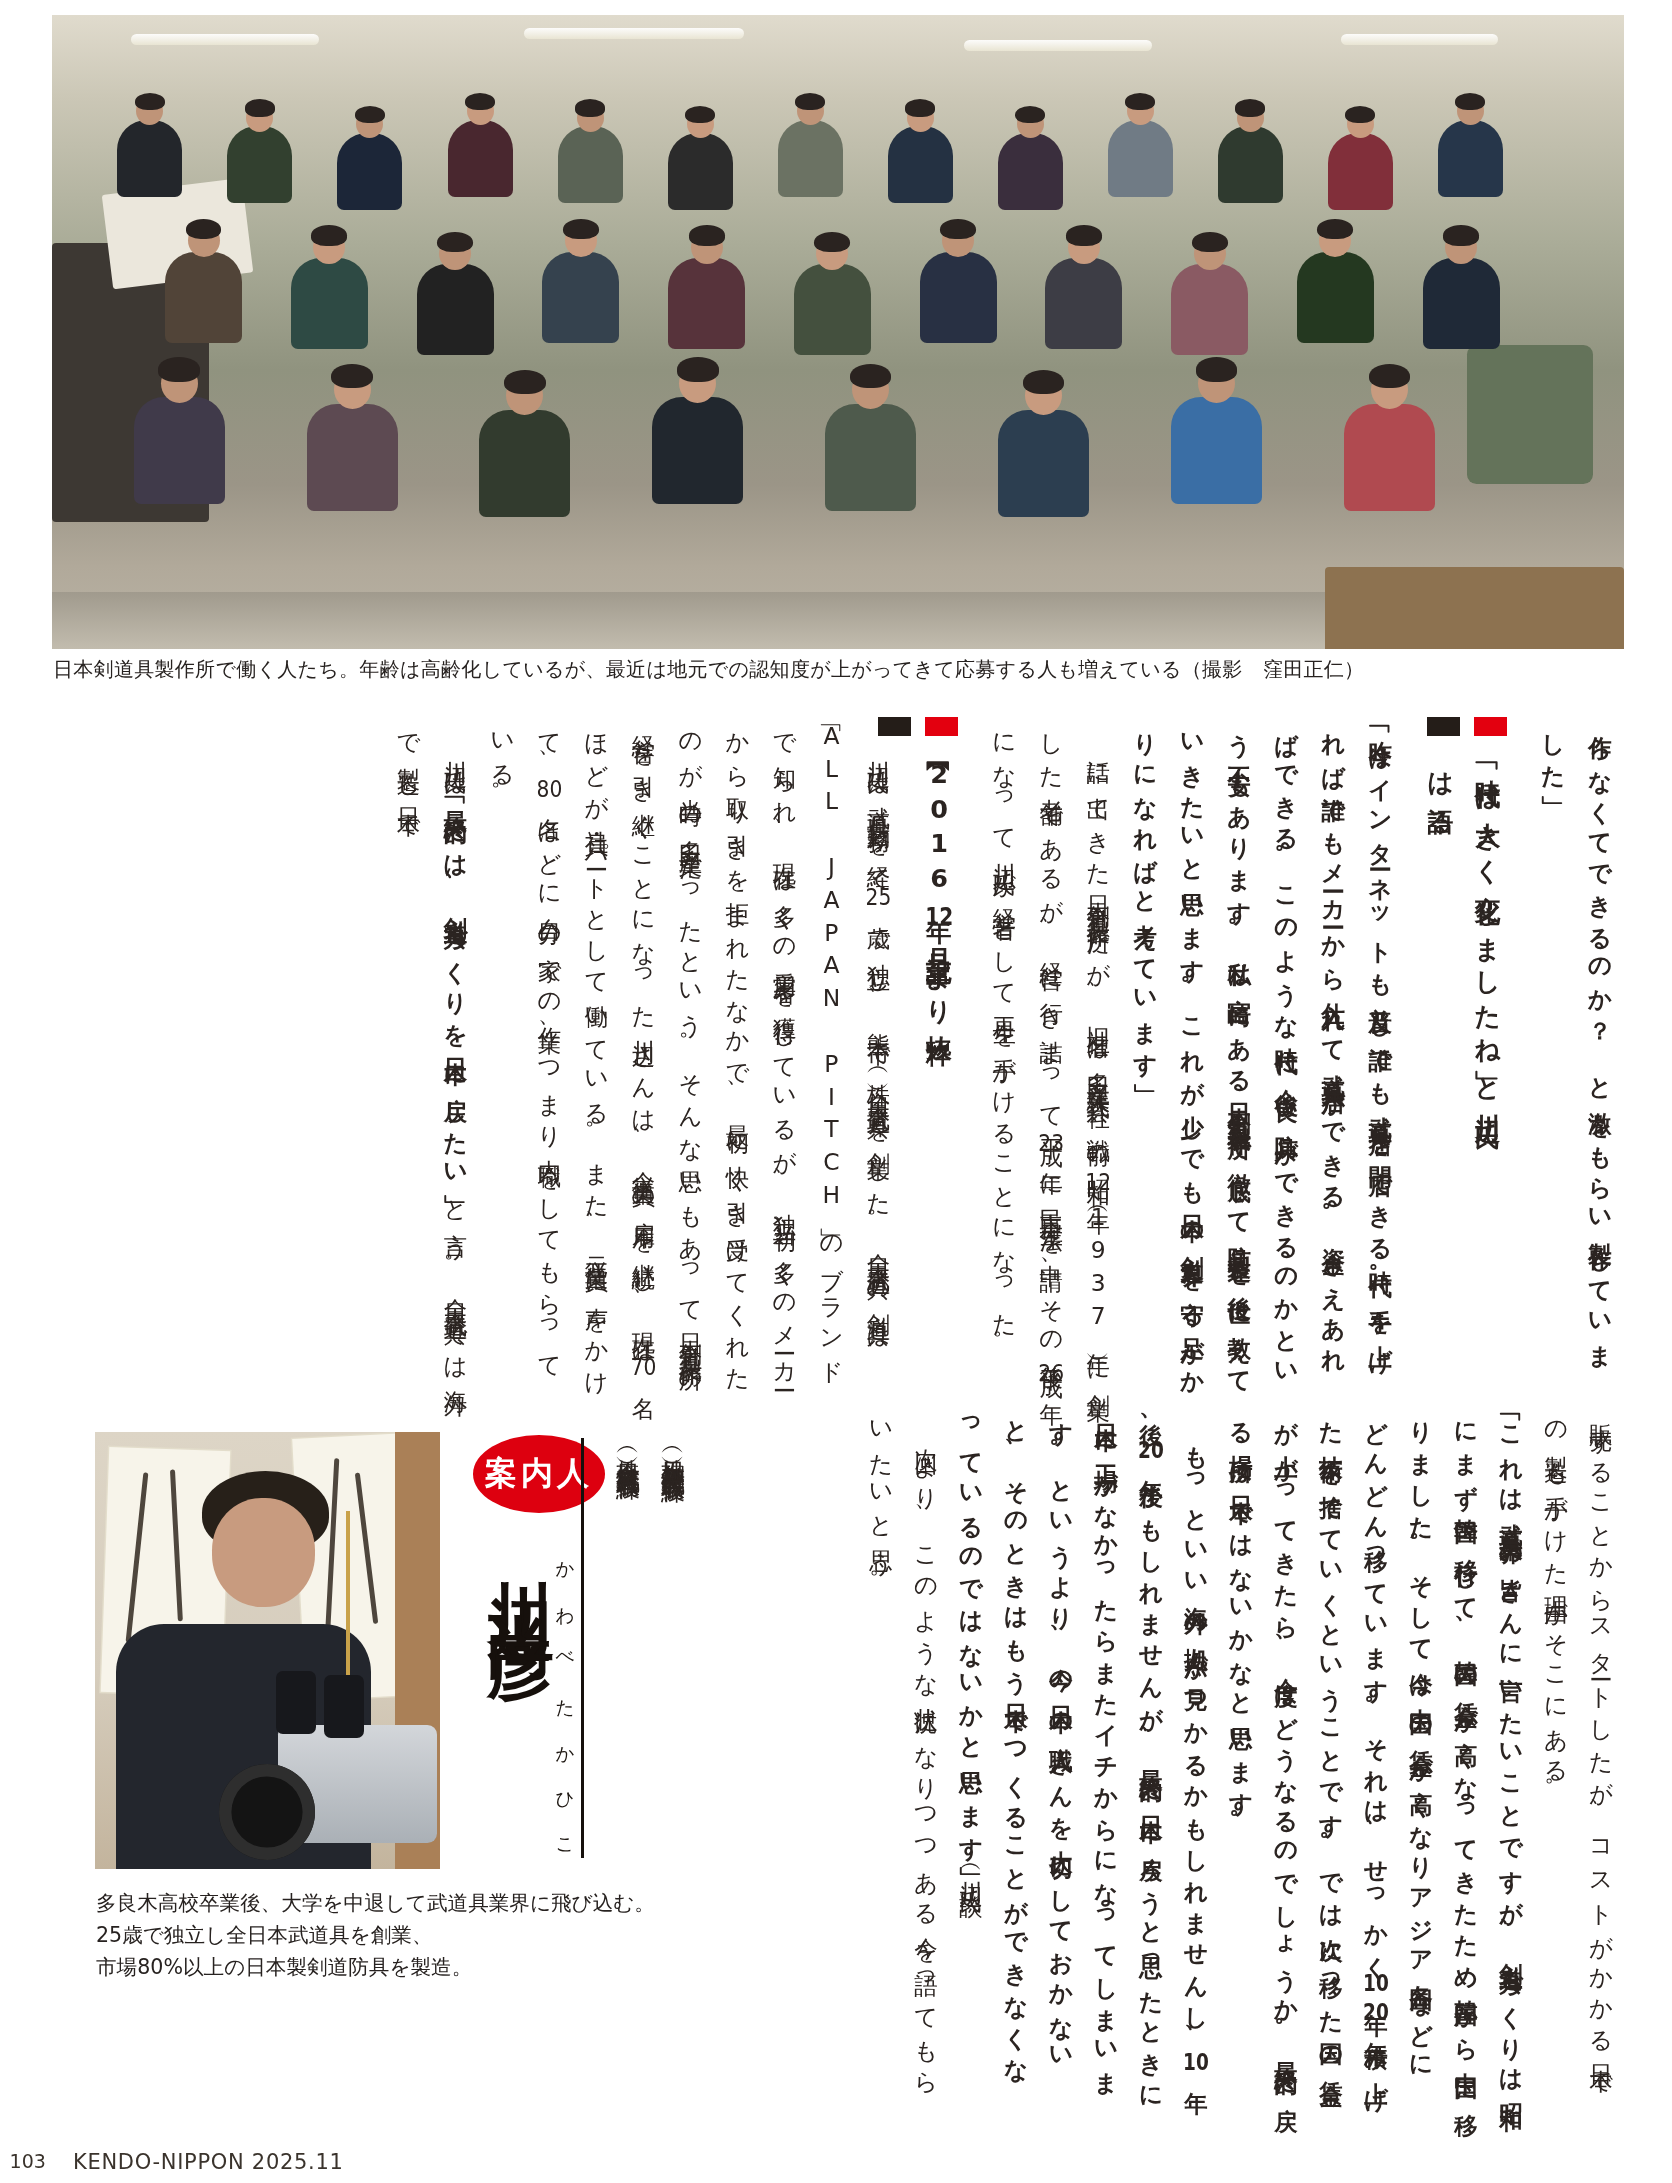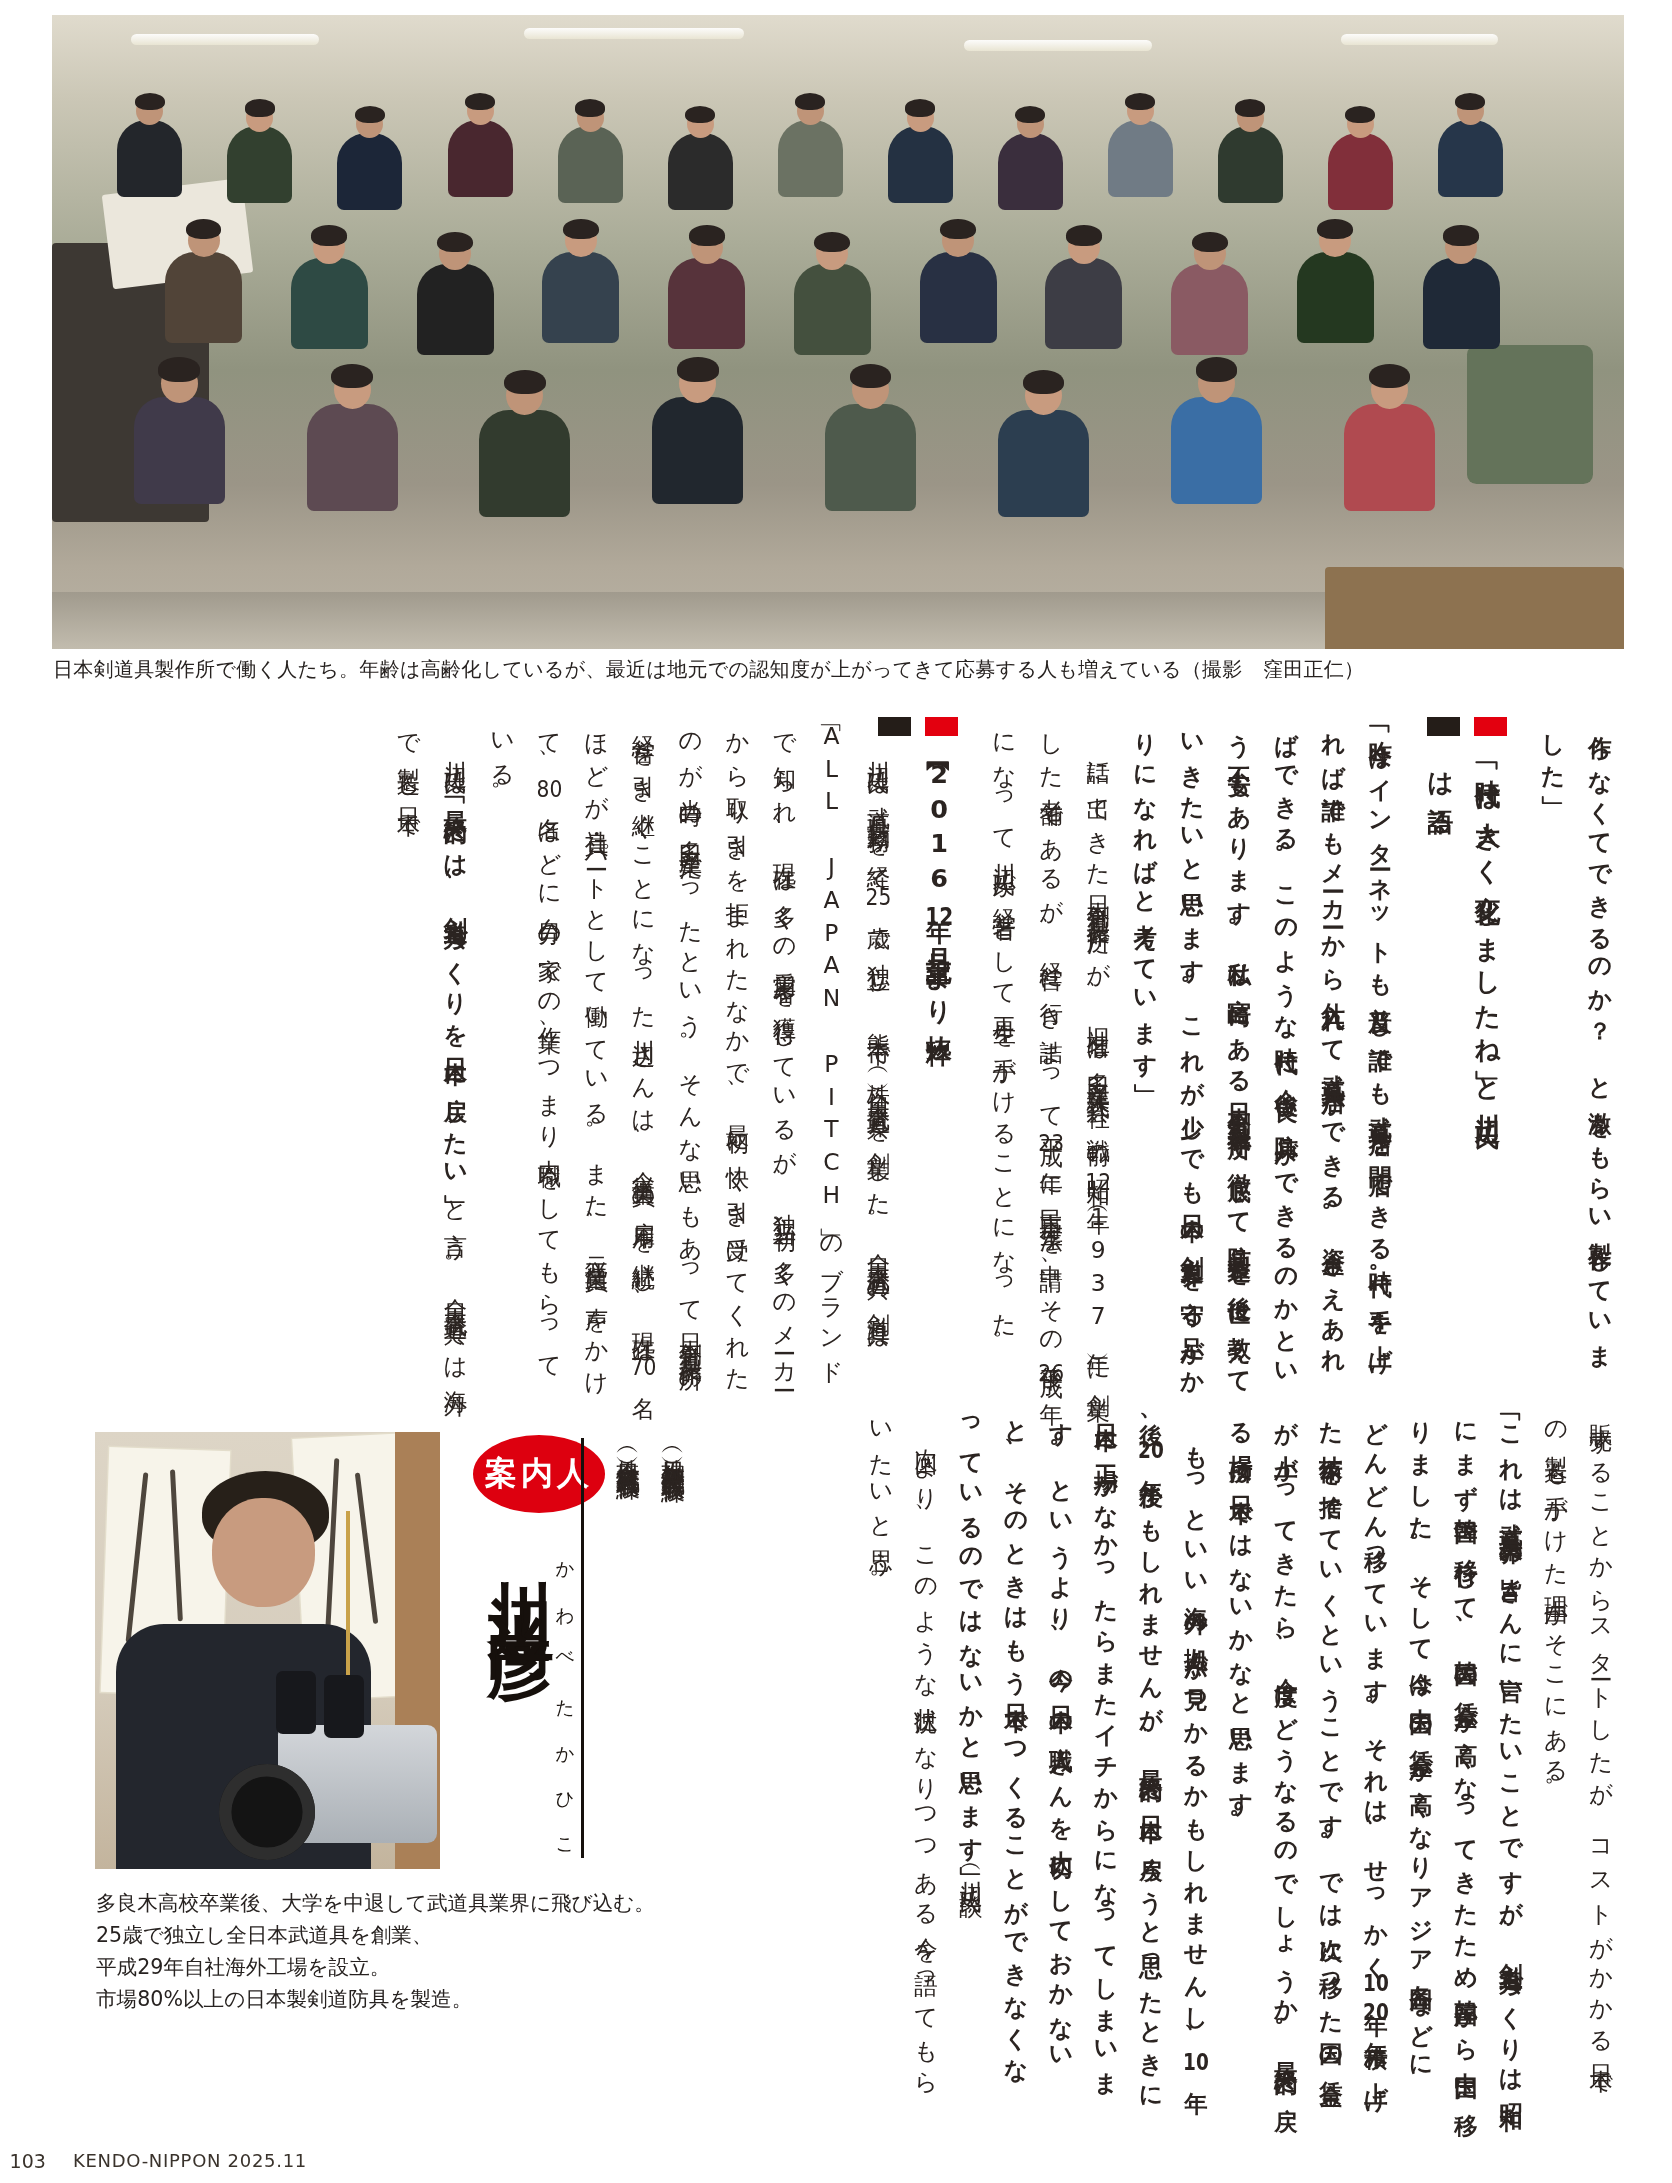--- a/index.html
+++ b/index.html
@@ -81,21 +81,21 @@
     font-family:"DejaVu Serif", serif; font-weight:700; font-size:67px; letter-spacing:16.5px; color:#16100c; }
   .gdivider { position:absolute; left:581px; top:1438px; width:3.4px; height:420px; background:#16100c; }
   .titles { position:absolute; left:604px; top:1439px; width:91px; height:454px;
     font-size:24px; line-height:45px; letter-spacing:1.4px; }
   .bio { position:absolute; left:96px; top:1887px; width:647px;
     font-size:20.6px; line-height:32px; color:#272220; }
   .bio p { margin:0; }
 
   
   .footer-num { position:absolute; left:9.6px; top:2150px; font-size:19px; color:#3a332c; }
-  .footer-mag { position:absolute; left:73px; top:2150px; font-size:18px; letter-spacing:0.7px; color:#3a332c; }
+  .footer-mag { position:absolute; left:73px; top:2150px; font-size:21px; letter-spacing:0.7px; color:#3a332c; }
 </style>
 </head>
 <body>
 
 <div class="page">
 
   <div class="group-photo" id="groupPhoto">
     <div class="lamp" style="left:5%;top:3%;width:12%;"></div>
     <div class="lamp" style="left:30%;top:2%;width:14%;"></div>
     <div class="lamp" style="left:58%;top:4%;width:12%;"></div>
@@ -298,21 +298,20 @@
   <div class="gname">川辺尚彦</div>
   <div class="gdivider"></div>
   <div class="vtext titles">
     <p>（株）日本剣道具製作所代表取締役</p>
     <p>（株）全日本武道具代表取締役</p>
   </div>
 
   <div class="bio">
     <p>多良木高校卒業後、大学を中退して武道具業界に飛び込む。</p>
     <p>25歳で独立し全日本武道具を創業、</p>
-    <p>平成29年自社海外工場を設立。</p>
     <p>市場80%以上の日本製剣道防具を製造。</p>
   </div>
 
   <div class="footer-num">103</div>
   <div class="footer-mag">KENDO-NIPPON 2025.11</div>
 
 </div>
 
 
 </body></html>

